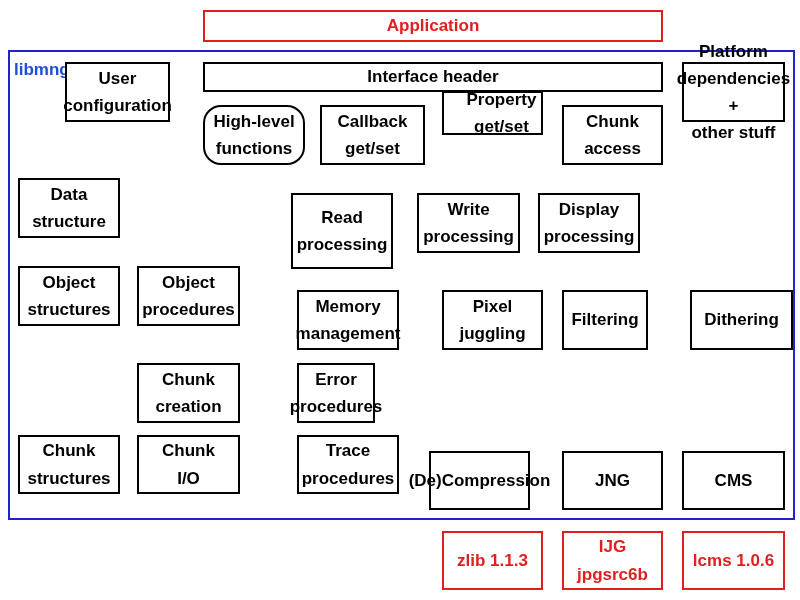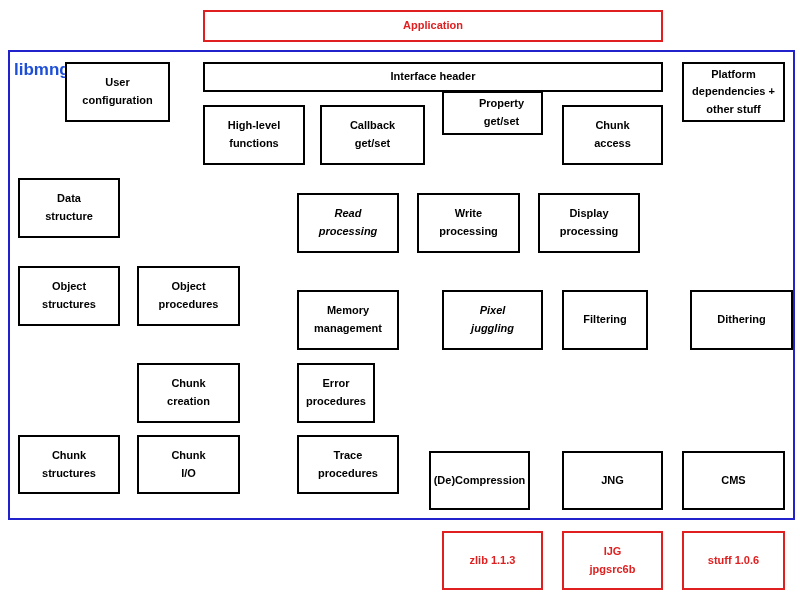--- a/index.html
+++ b/index.html
@@ -18,21 +18,21 @@
     background: transparent;
   }
   .box {
     position: absolute;
     display: flex;
     align-items: center;
     justify-content: center;
     text-align: center;
     white-space: pre-line;
     font-weight: bold;
-    font-size: 11px;
+    font-size: 17px;
     line-height: 1.6;
     border: 2px solid #000000;
     color: #000000;
     background: #ffffff;
   }
   .box.red {
     border-color: #e02020;
     color: #e02020;
   }
   .libmng-label {
@@ -56,47 +56,47 @@
 
   <div class="libmng-label">libmng</div>
 
   <div class="box" style="left:65px; top:62px; width:105px; height:60px;">User
 configuration</div>
   <div class="box" style="left:203px; top:62px; width:460px; height:30px;">Interface header</div>
   <div class="box" style="left:682px; top:62px; width:103px; height:60px;">Platform
 dependencies +
 other stuff</div>
 
-  <div class="box" style="left:203px; top:105px; width:102px; height:60px;">High-level
+  <div class="box" style="left:203px; top:105px; width:102px; height:60px;border-radius:18px;">High-level
 functions</div>
   <div class="box" style="left:320px; top:105px; width:105px; height:60px;">Callback
 get/set</div>
   <div class="box" style="left:442px; top:91px; width:101px; height:44px;padding-left:18px;">Property
 get/set</div>
   <div class="box" style="left:562px; top:105px; width:101px; height:60px;">Chunk
 access</div>
 
   <div class="box" style="left:18px; top:178px; width:102px; height:60px;">Data
 structure</div>
 
-  <div class="box" style="left:297px; top:193px; width:102px; height:60px;font-style:italic;">Read
+  <div class="box" style="left:291px; top:193px; width:102px; height:76px;">Read
 processing</div>
   <div class="box" style="left:417px; top:193px; width:103px; height:60px;">Write
 processing</div>
   <div class="box" style="left:538px; top:193px; width:102px; height:60px;">Display
 processing</div>
 
   <div class="box" style="left:18px; top:266px; width:102px; height:60px;">Object
 structures</div>
   <div class="box" style="left:137px; top:266px; width:103px; height:60px;">Object
 procedures</div>
 
   <div class="box" style="left:297px; top:290px; width:102px; height:60px;">Memory
 management</div>
-  <div class="box" style="left:442px; top:290px; width:101px; height:60px;font-style:italic;">Pixel
+  <div class="box" style="left:442px; top:290px; width:101px; height:60px;">Pixel
 juggling</div>
   <div class="box" style="left:562px; top:290px; width:86px; height:60px;">Filtering</div>
   <div class="box" style="left:690px; top:290px; width:103px; height:60px;">Dithering</div>
 
   <div class="box" style="left:137px; top:363px; width:103px; height:60px;">Chunk
 creation</div>
   <div class="box" style="left:297px; top:363px; width:78px; height:60px;">Error
 procedures</div>
 
   <div class="box" style="left:18px; top:435px; width:102px; height:59px;">Chunk
@@ -106,15 +106,15 @@
   <div class="box" style="left:297px; top:435px; width:102px; height:59px;">Trace
 procedures</div>
 
   <div class="box" style="left:429px; top:451px; width:101px; height:59px;">(De)Compression</div>
   <div class="box" style="left:562px; top:451px; width:101px; height:59px;">JNG</div>
   <div class="box" style="left:682px; top:451px; width:103px; height:59px;text-align:center;">CMS</div>
 
   <div class="box red" style="left:442px; top:531px; width:101px; height:59px;">zlib 1.1.3</div>
   <div class="box red" style="left:562px; top:531px; width:101px; height:59px;">IJG
 jpgsrc6b</div>
-  <div class="box red" style="left:682px; top:531px; width:103px; height:59px;">stuff 1.0.6</div>
+  <div class="box red" style="left:682px; top:531px; width:103px; height:59px;">lcms 1.0.6</div>
 
 </div>
 
 </body></html>

